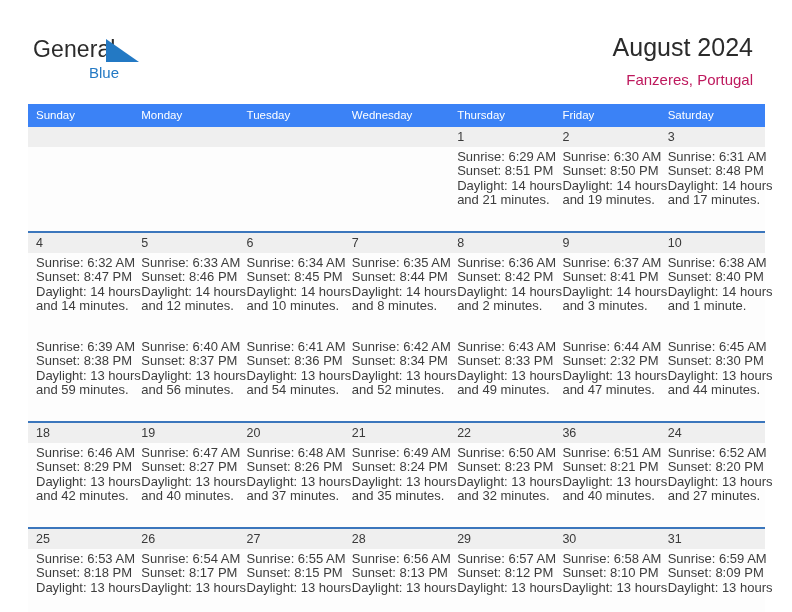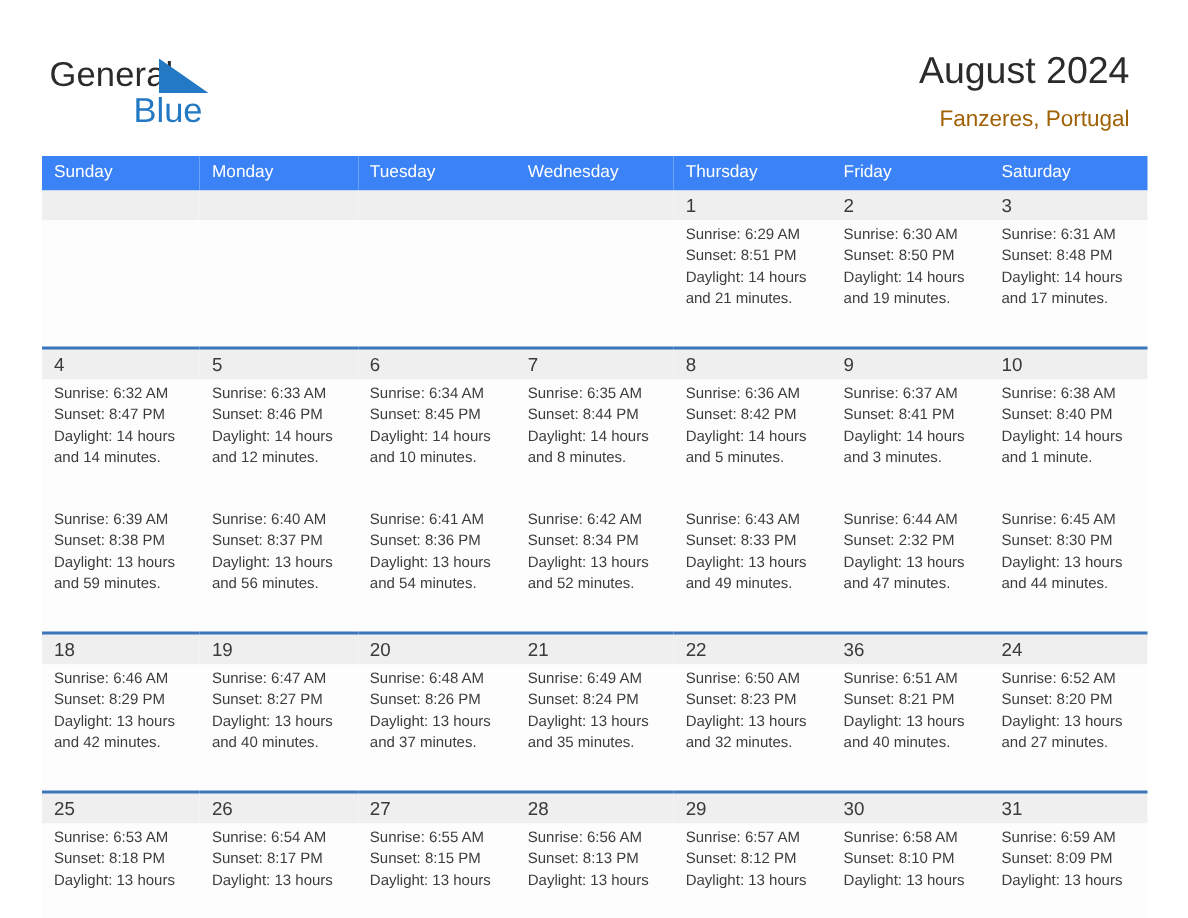--- a/index.html
+++ b/index.html
@@ -52,42 +52,42 @@
     left: 73px;
     top: 3px;
     width: 33px;
     height: 23px;
   }
   .brand-flag svg { display: block; }
   .brand-blue {
     position: absolute;
     left: 56px;
     top: 24px;
-    font-size: 23px;
+    font-size: 15px;
     color: #2379c4;
     line-height: 26px;
   }
 
   .title-block {
     position: absolute;
     right: 39px;
     top: 30px;
     text-align: right;
   }
   .cal-title {
     font-size: 25px;
     color: #2b2b2b;
     line-height: 34px;
     font-weight: normal;
     margin: 0;
     white-space: nowrap;
   }
   .cal-subtitle {
     font-size: 15px;
-    color: #a16207;
+    color: #be185d;
     line-height: 20px;
     margin: 6px 0 0 0;
     white-space: nowrap;
   }
 
   
   .calendar {
     position: absolute;
     left: 28px;
     top: 104px;
@@ -118,21 +118,21 @@
     vertical-align: top;
     height: 13px;
   }
   tr.weekhead-first td {
     border-top: none;
   }
   tr.detail-row td {
     background: #fdfdfd;
     vertical-align: top;
     padding: 3px 6px 8px 8px;
-    font-size: 10px;
+    font-size: 13px;
     line-height: 14.4px;
     color: #3d3d3d;
     height: 73px;
   }
   .cellline { display: block; white-space: nowrap; }
 </style>
 </head>
 <body>
 
 <div class="page">
@@ -234,21 +234,21 @@
             <td>
               <span class="cellline">Sunrise: 6:35 AM</span>
               <span class="cellline">Sunset: 8:44 PM</span>
               <span class="cellline">Daylight: 14 hours</span>
               <span class="cellline">and 8 minutes.</span>
             </td>
             <td>
               <span class="cellline">Sunrise: 6:36 AM</span>
               <span class="cellline">Sunset: 8:42 PM</span>
               <span class="cellline">Daylight: 14 hours</span>
-              <span class="cellline">and 5 minutes.</span>
+              <span class="cellline">and 2 minutes.</span>
             </td>
             <td>
               <span class="cellline">Sunrise: 6:37 AM</span>
               <span class="cellline">Sunset: 8:41 PM</span>
               <span class="cellline">Daylight: 14 hours</span>
               <span class="cellline">and 3 minutes.</span>
             </td>
             <td>
               <span class="cellline">Sunrise: 6:38 AM</span>
               <span class="cellline">Sunset: 8:40 PM</span>

